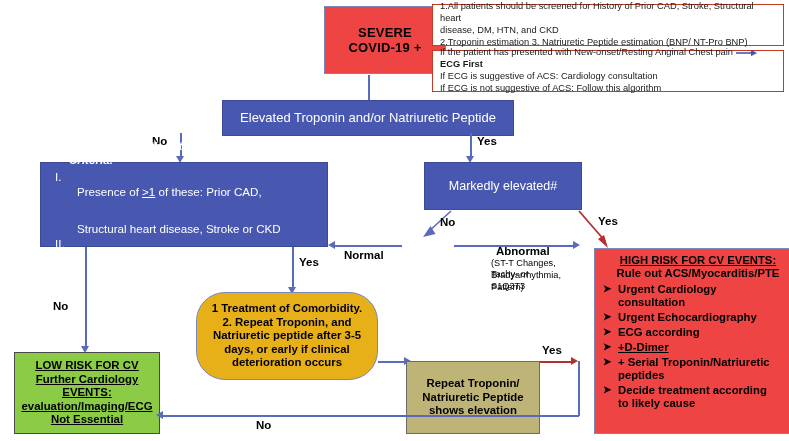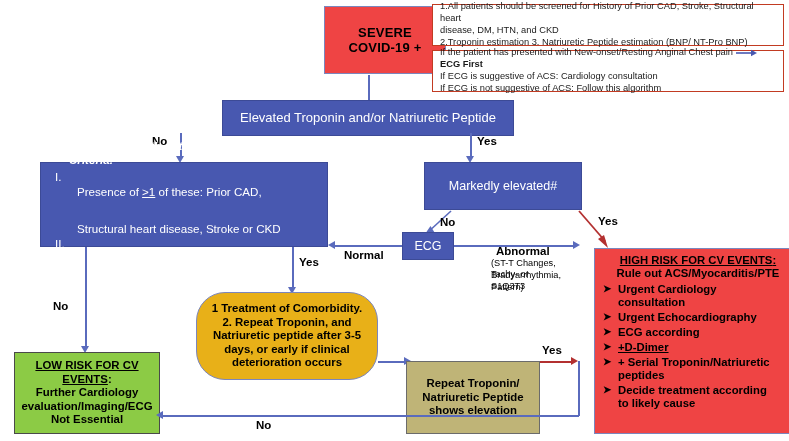--- a/index.html
+++ b/index.html
@@ -227,23 +227,20 @@
     <polygon points="12.5,17 5,28 17.5,25" fill="#5a6bbd"></polygon>
   </svg>
   <div class="elabel" style="left:440px; top:216px;">No</div>
 
   <svg class="diag red" style="left:574px; top:209px;" width="42" height="42">
     <line x1="5" y1="2" x2="31" y2="32" stroke="#b33030" stroke-width="1.8"></line>
     <polygon points="24,30 34,39 30,26" fill="#b33030"></polygon>
   </svg>
   <div class="elabel" style="left:598px; top:215px;">Yes</div>
 
-  <div class="node blue t-ecg" style="left:402px; top:232px; width:52px; height:28px;">
-    <span class="ln">ECG</span>
-  </div>
 
   <div class="hline" style="left:334px; top:245px; width:68px;"></div>
   <div class="arrow left" style="left:328px; top:241px;"></div>
   <div class="elabel" style="left:344px; top:249px;">Normal</div>
 
   <div class="hline" style="left:454px; top:245px; width:122px;"></div>
   <div class="arrow right" style="left:573px; top:241px;"></div>
   <div class="elabel" style="left:496px; top:245px;">Abnormal</div>
   <div class="elabel small" style="left:491px; top:258px; width:88px;">(ST-T Changes, Tachy- or</div>
   <div class="elabel small" style="left:491px; top:270px; width:92px;">Bradyarrhythmia, S1Q3T3</div>
@@ -299,24 +296,24 @@
     <span class="ln">1 Treatment of Comorbidity.</span>
     <span class="ln">2. Repeat Troponin, and</span>
     <span class="ln">Natriuretic peptide after 3-5</span>
     <span class="ln">days, or early if clinical</span>
     <span class="ln">deterioration occurs</span>
   </div>
 
   <div class="hline" style="left:378px; top:361px; width:28px;"></div>
   <div class="arrow right" style="left:404px; top:357px;"></div>
 
-  <div class="node green t-green" style="left:14px; top:352px; width:146px; height:82px;">
+  <div class="node green t-green" style="left:14px; top:352px; width:146px; height:82px;text-decoration:underline;">
     <span class="ln u">LOW RISK FOR CV</span>
+    <span class="ln">Further Cardiology</span>
     <span class="ln"><span class="u">EVENTS</span><span>:</span></span>
-    <span class="ln">Further Cardiology</span>
     <span class="ln">evaluation/Imaging/ECG</span>
     <span class="ln">Not Essential</span>
   </div>
 
   <div class="node tan t-tan" style="left:406px; top:361px; width:134px; height:73px;">
     <span class="ln">Repeat Troponin/</span>
     <span class="ln">Natriuretic Peptide</span>
     <span class="ln">shows elevation</span>
   </div>
 

